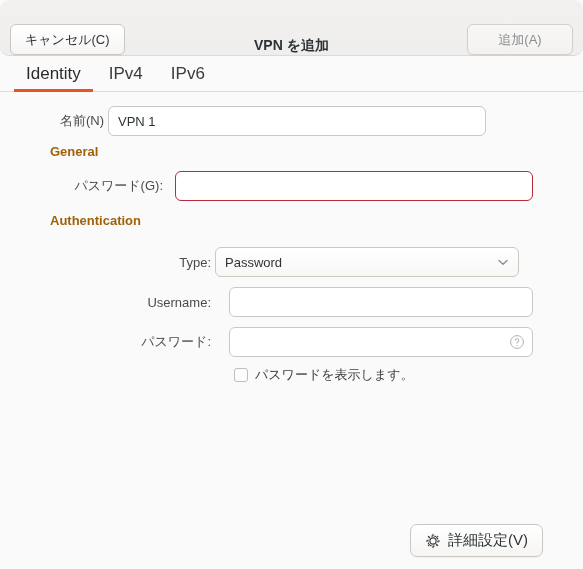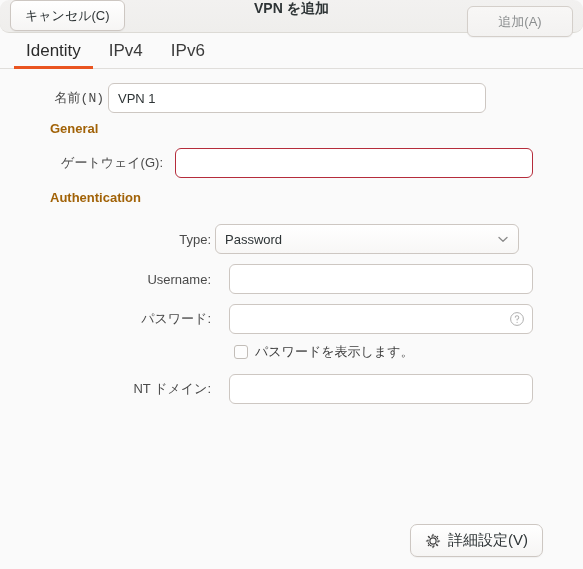--- a/index.html
+++ b/index.html
@@ -13,26 +13,26 @@
     background: #fafafa;
     font-family: "Liberation Sans", "DejaVu Sans", sans-serif;
     font-size: 13px;
     color: #3d3d3d;
     -webkit-font-smoothing: antialiased;
   }
 
   
   .headerbar {
     position: relative;
-    height: 33px;
+    height: 56px;
     background: linear-gradient(to bottom, #f2f1f0 0%, #efeeec 100%);
     border-bottom: 1px solid #dcdad5;
     box-sizing: border-box;
     display: flex;
-    align-items: flex-start;
+    align-items: flex-end;
     padding: 0 6px;
     border-radius: 9px;
   }
   .hb-title {
     position: absolute;
     left: 0; right: 0;
     text-align: center;
     font-weight: bold;
     font-size: 14px;
     color: #2e3436;
@@ -209,30 +209,30 @@
     <span>IPv4</span>
   </div>
   <div class="tab">
     <span>IPv6</span>
   </div>
 </div>
 
 <div class="content">
 
   <div class="row" style="left:0; top:14px; width:533px;">
-    <div class="lbl" style="width:104px;font-family:Liberation Mono, monospace;">名前(N)</div>
+    <div class="lbl" style="width:104px;">名前(N)</div>
     <div class="field" style="margin-left:4px; width:378px;">
       <span class="val">VPN 1</span>
     </div>
   </div>
 
   <div class="section-head" style="top:52px;">General</div>
 
   <div class="row" style="left:0; top:79px; width:533px;">
-    <div class="lbl" style="width:163px;">ゲートウェイ(G):</div>
+    <div class="lbl" style="width:163px;">パスワード(G):</div>
     <div class="field error" style="margin-left:12px; width:358px;">
       <span class="val"></span>
     </div>
   </div>
 
   <div class="section-head" style="top:121px;">Authentication</div>
 
   <div class="row" style="left:0; top:155px; width:533px;">
     <div class="lbl" style="width:211px;">Type:</div>
     <div class="combo" style="margin-left:4px; width:304px;">
@@ -264,26 +264,20 @@
     <div class="field" style="margin-left:18px; width:304px;">
       <span class="val"></span>
     </div>
   </div>
 
   <div class="checkrow" style="left:234px; top:274px;">
     <span class="cbox"></span>
     <span class="cbox-label">パスワードを表示します。</span>
   </div>
 
-  <div class="row" style="left:0; top:305px; width:533px;">
-    <div class="lbl" style="width:211px;">NT ドメイン:</div>
-    <div class="field" style="margin-left:18px; width:304px;">
-      <span class="val"></span>
-    </div>
-  </div>
 
 </div>
 
 <div class="adv-btn">
   <span class="gear">
     <svg viewBox="0 0 16 16" width="16" height="16">
       <g fill="none" stroke="#3d3d3d" stroke-width="1.15">
         <circle cx="8" cy="8" r="3.1"></circle>
         <path d="M8 1.4 v1.6 M8 13 v1.6 M1.4 8 h1.6 M13 8 h1.6
                  M3.3 3.3 l1.15 1.15 M11.55 11.55 l1.15 1.15

